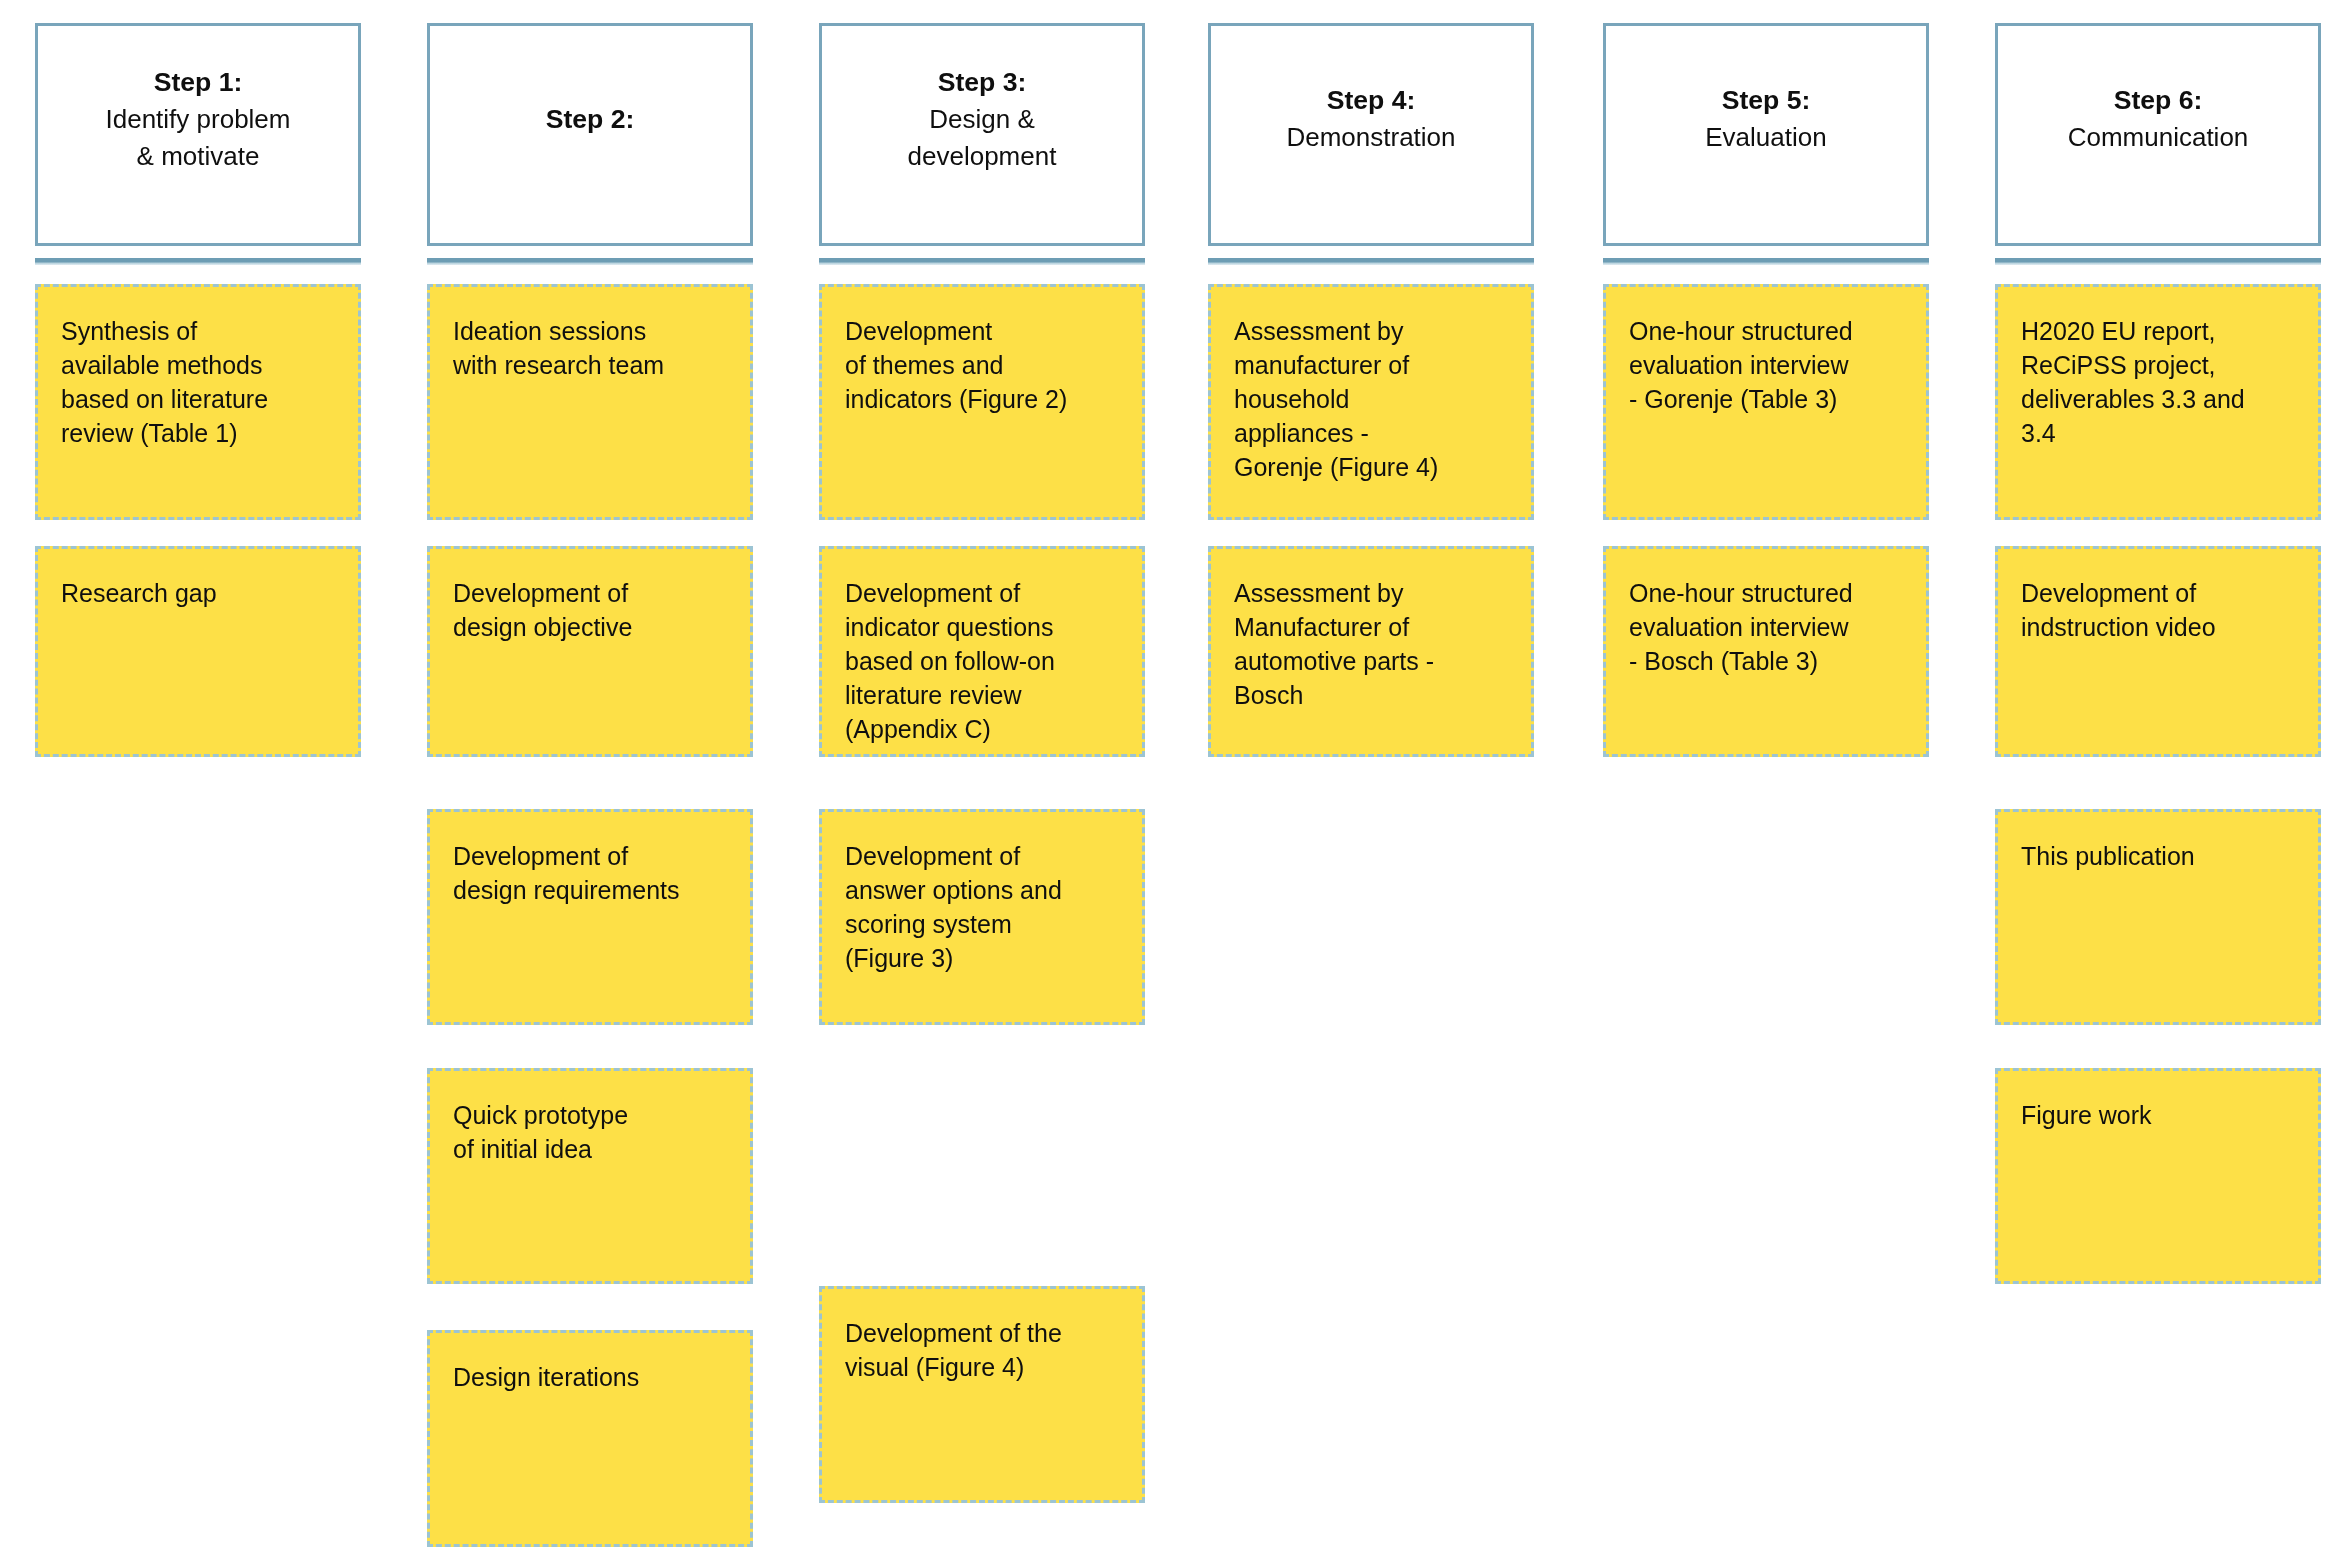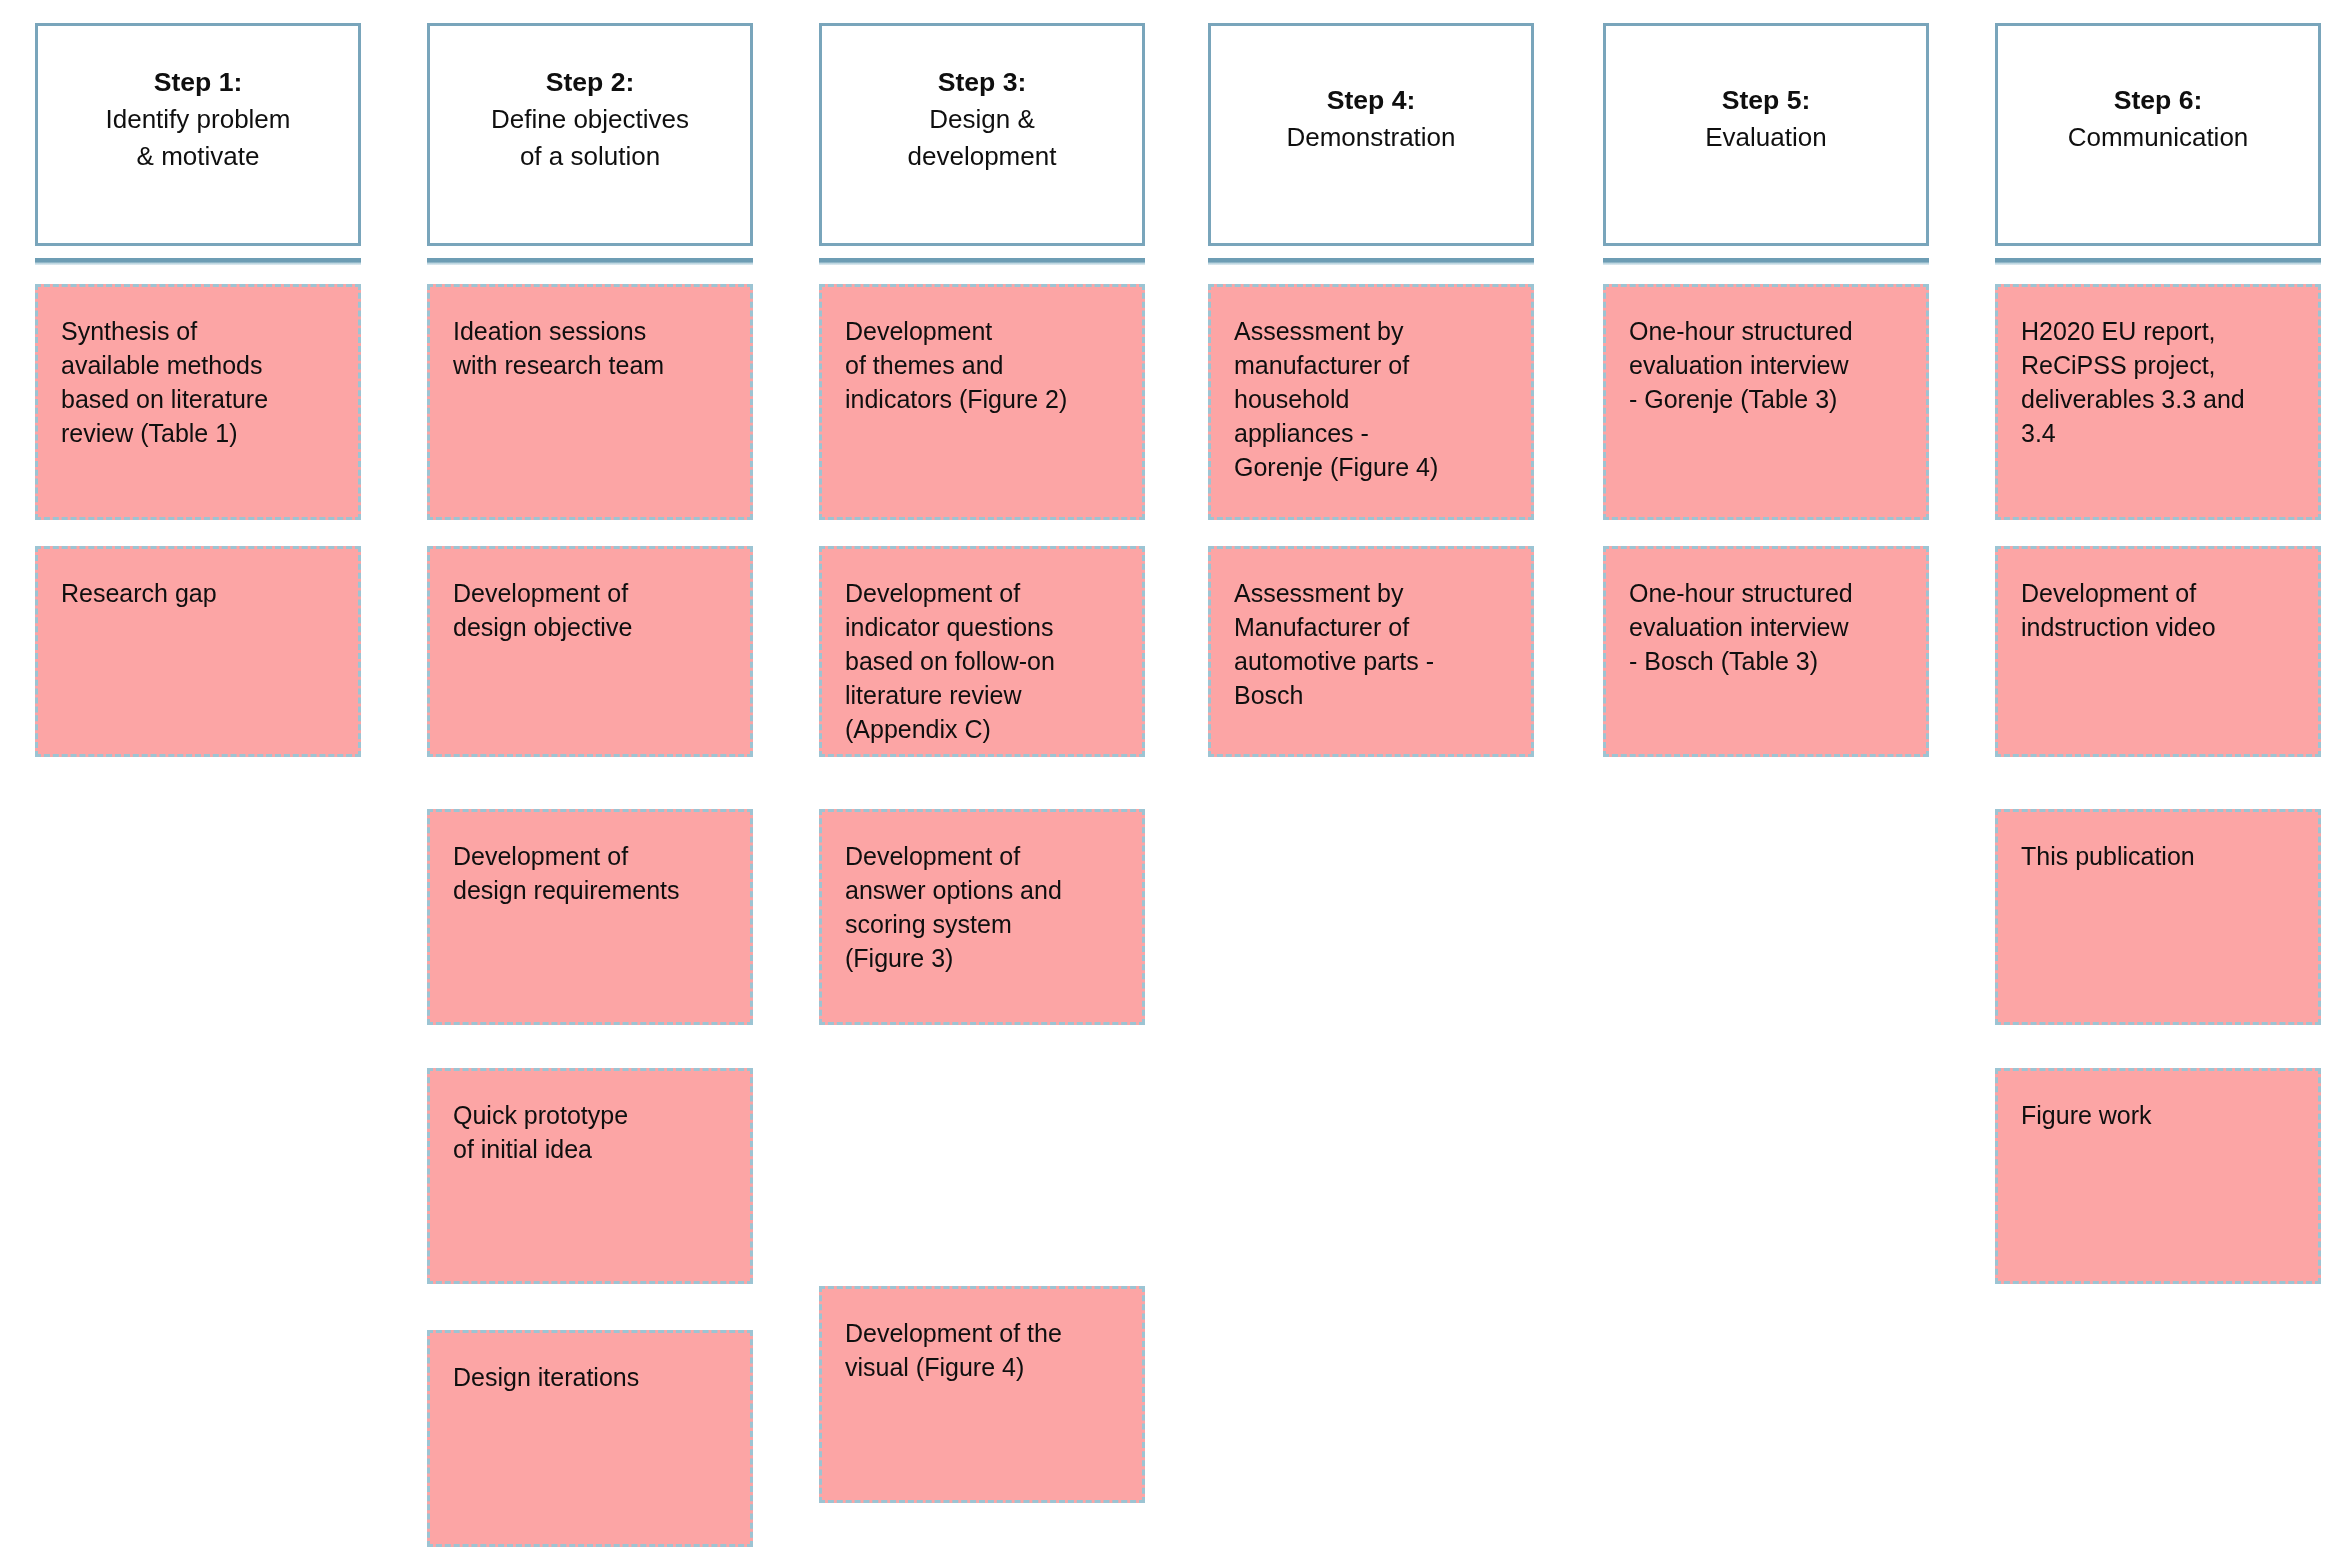--- a/index.html
+++ b/index.html
@@ -56,21 +56,21 @@
     right: 0;
     height: 6.7px;
     background: linear-gradient(#6d9db4 0%, #6d9db4 55%, #b9d3de 75%, #e2edf2 100%);
   }
   .activity-box {
     position: absolute;
     left: 0;
     right: 0;
     box-sizing: border-box;
     border: 3.3px dashed #9cc4d3;
-    background: #fca5a5;
+    background: #fde047;
     padding: 26.6px 13.3px 0 23px;
   }
   .activity-text {
     font-size: 25px;
     line-height: 34px;
     white-space: pre-line;
   }
 </style>
 </head>
 <body>
@@ -90,22 +90,20 @@
 based on literature
 review (Table 1)</div>
       </div>
       <div class="activity-box" style="top: 546px; height: 211px;">
         <div class="activity-text">Research gap</div>
       </div>
     </div>
     <div class="column" style="left: 427px; width: 326px;">
       <div class="step-header">
         <div class="step-label">Step 2:</div>
-        <div class="step-title">Define objectives
-of a solution</div>
       </div>
       <div class="divider-line"></div>
     <div class="activity-box" style="top: 284px; height: 236px;">
         <div class="activity-text">Ideation sessions
 with research team</div>
       </div>
       <div class="activity-box" style="top: 546px; height: 211px;">
         <div class="activity-text">Development of
 design objective</div>
       </div>

